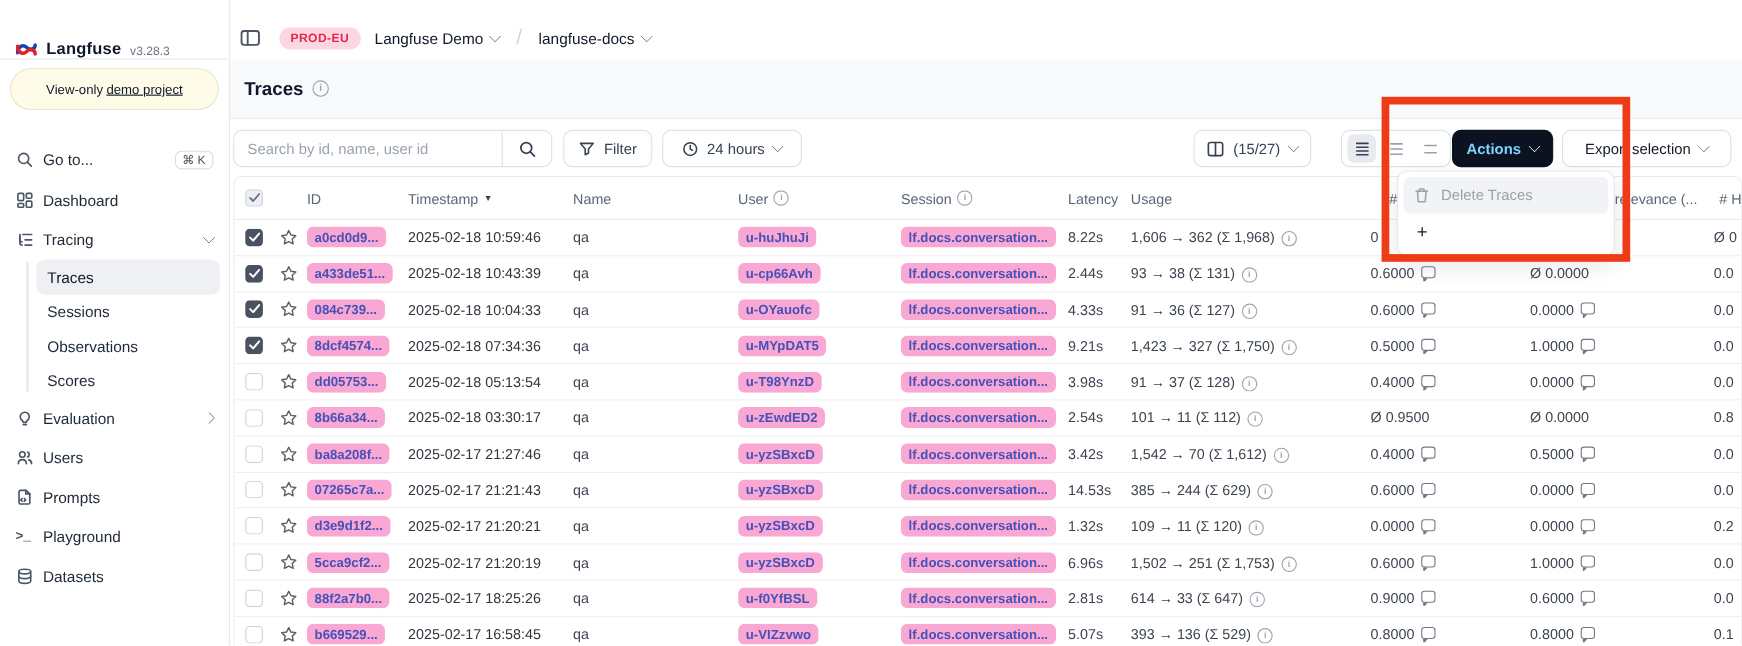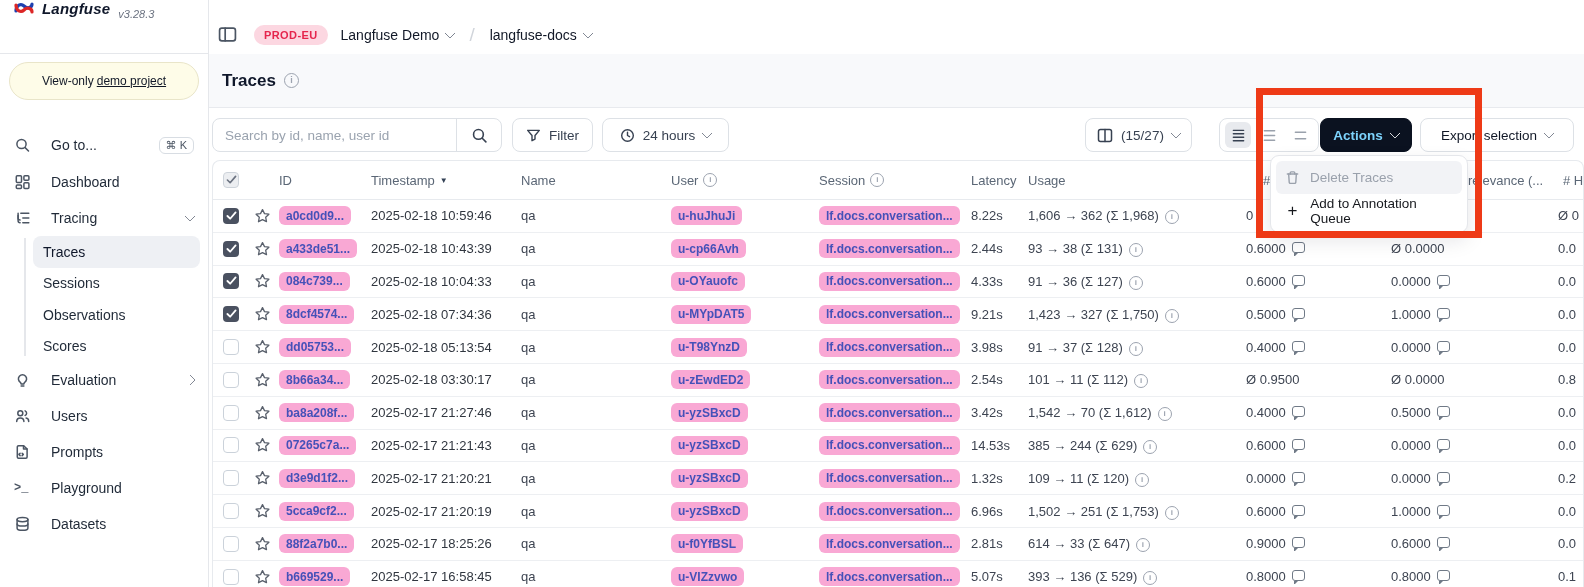--- a/index.html
+++ b/index.html
@@ -6,28 +6,28 @@
   body{
     width:1584px;height:587px;overflow:hidden;position:relative;
     font-family:"Liberation Sans","DejaVu Sans",sans-serif;
     background:#fff;color:#1f2937;-webkit-font-smoothing:antialiased;
   }
   svg{display:block}
   .ico{stroke:#4b5563;fill:none;stroke-width:1.5;stroke-linecap:round;stroke-linejoin:round}
 
   
   #sidebar{position:absolute;left:0;top:0;width:208px;height:587px;border-right:1px solid #e5e7eb;background:#fff;}
-  .brand{height:53px;border-bottom:1px solid #e5e7eb;display:flex;align-items:flex-start;padding:0 14px;gap:8px;font-style:italic;}
+  .brand{height:53px;border-bottom:1px solid #e5e7eb;display:flex;align-items:flex-end;padding:0 14px;gap:8px;}
   .brand-name{font-size:15px;font-weight:700;color:#0f172a;letter-spacing:.2px}
   .brand-ver{font-size:11px;color:#6b7280;margin-top:8px}
   .banner{margin:8px 9px 0;height:36px;background:#fefce8;border:1px solid #e9e5c9;border-radius:19px;
     display:flex;align-items:center;justify-content:center;font-size:12px;color:#111827;gap:3px}
   .banner a{color:#111827;text-decoration:underline}
   #nav{padding:28px 8px 0;}
-  .nav-item{height:36px;display:flex;align-items:center;padding:0 6px;border-radius:8px;font-size:14px;color:#1f2937;gap:20px;cursor:pointer}
+  .nav-item{height:36px;display:flex;align-items:center;padding:0 6px;border-radius:8px;font-size:14px;color:#1f2937;gap:8px;cursor:pointer}
   .nav-item .grow{flex:1}
   .goto{height:34px;margin-bottom:2px}
   .kbd{border:1px solid #d8dde3;border-radius:6px;padding:1px 6px;font-size:11px;color:#4b5563;background:#fff}
   .sub-wrap{position:relative}
   .tree-line{position:absolute;left:16px;top:2px;bottom:6px;width:1.5px;background:#e5e7eb}
   .sub-item{height:31.5px;display:flex;align-items:center;margin-left:25px;padding:0 10px;border-radius:8px;font-size:14px;color:#1f2937;cursor:pointer}
   .sub-item.active{background:#eef0f4;font-weight:500;color:#0f172a}
   .chev{display:inline-block;width:7px;height:7px;border-right:1.6px solid #6b7280;border-bottom:1.6px solid #6b7280;border-radius:1px}
   .chev.down{transform:rotate(45deg);margin-top:-4px}
   .chev.right{transform:rotate(-45deg)}
@@ -824,17 +824,16 @@
       <svg width="15" height="15" viewBox="0 0 16 16" class="ico" style="stroke:#9aa1ac">
           <path d="M2.5 4.2h11"></path>
           <path d="M5.6 4.2V3a1 1 0 0 1 1-1h2.8a1 1 0 0 1 1 1v1.2"></path>
           <path d="M3.9 4.2l.6 9a1.2 1.2 0 0 0 1.2 1.1h4.6a1.2 1.2 0 0 0 1.2-1.1l.6-9"></path>
         </svg>
     </span>
     <span>Delete Traces</span>
   </div>
   <div class="menu-item normal">
     <span class="plus-glyph">+</span>
-    <span>Add to Annotation Queue</span>
   </div>
 </div>
 
 <div id="red-rect"></div>
 
 </body></html>

